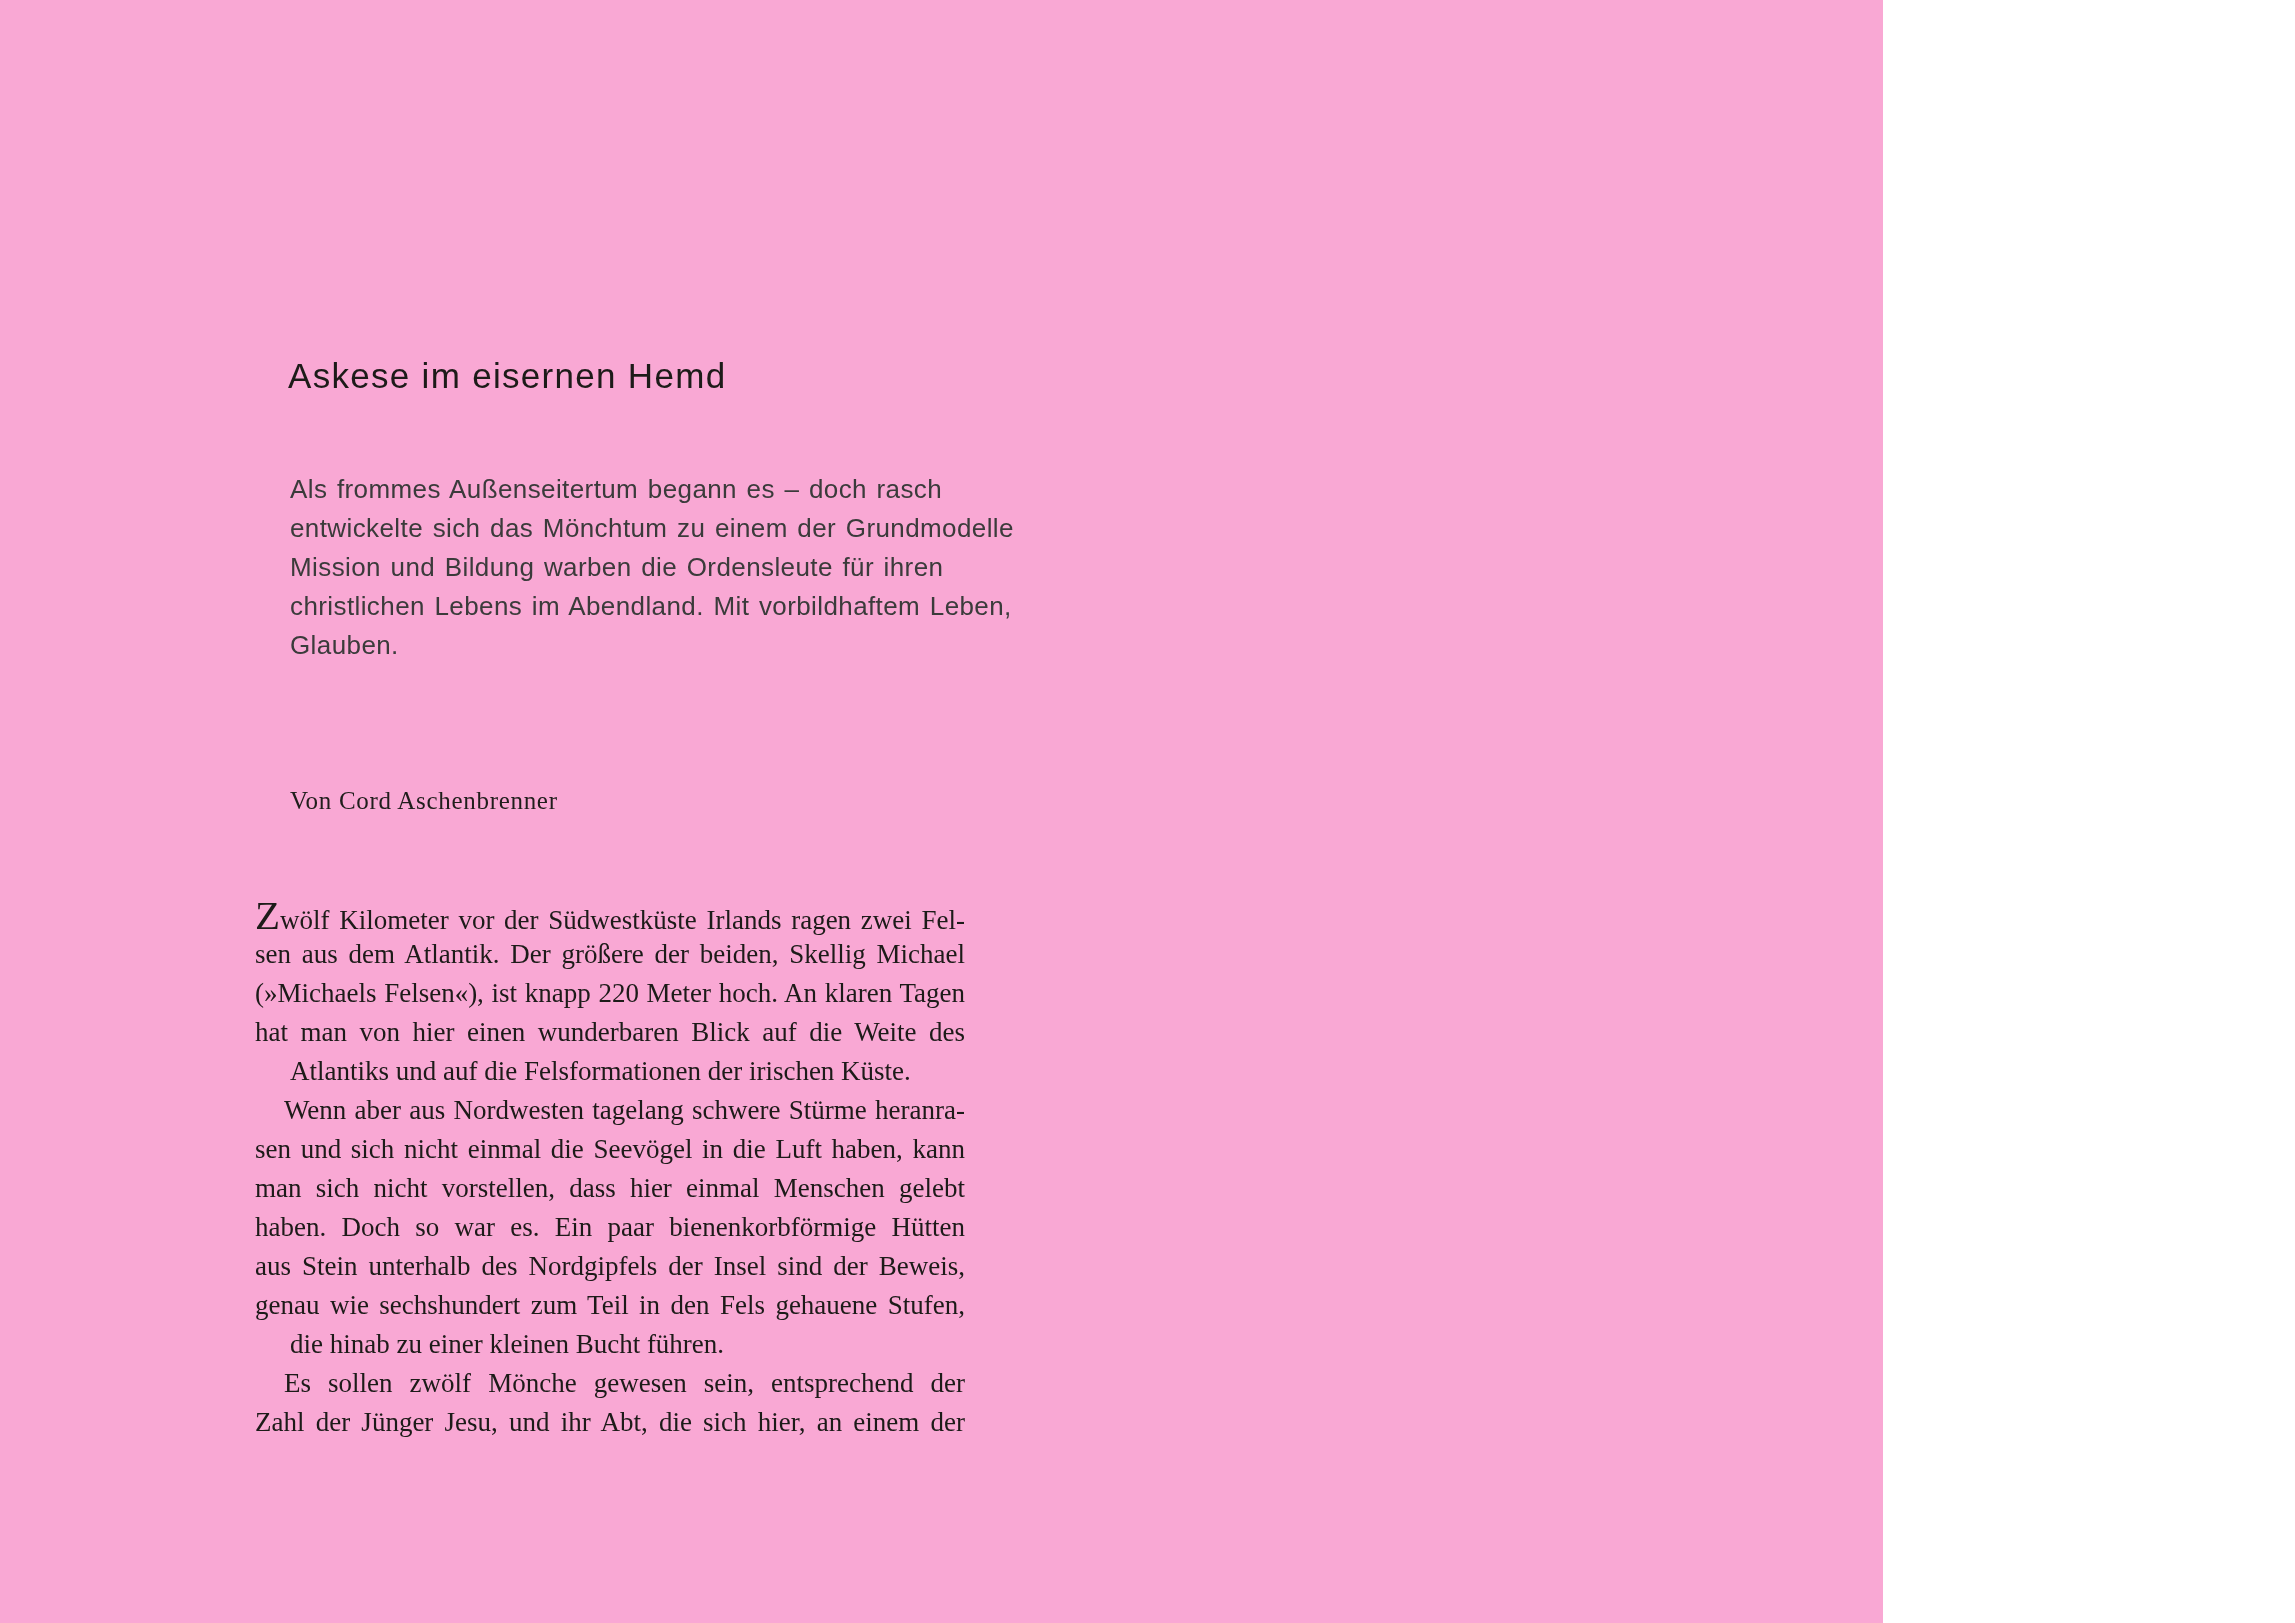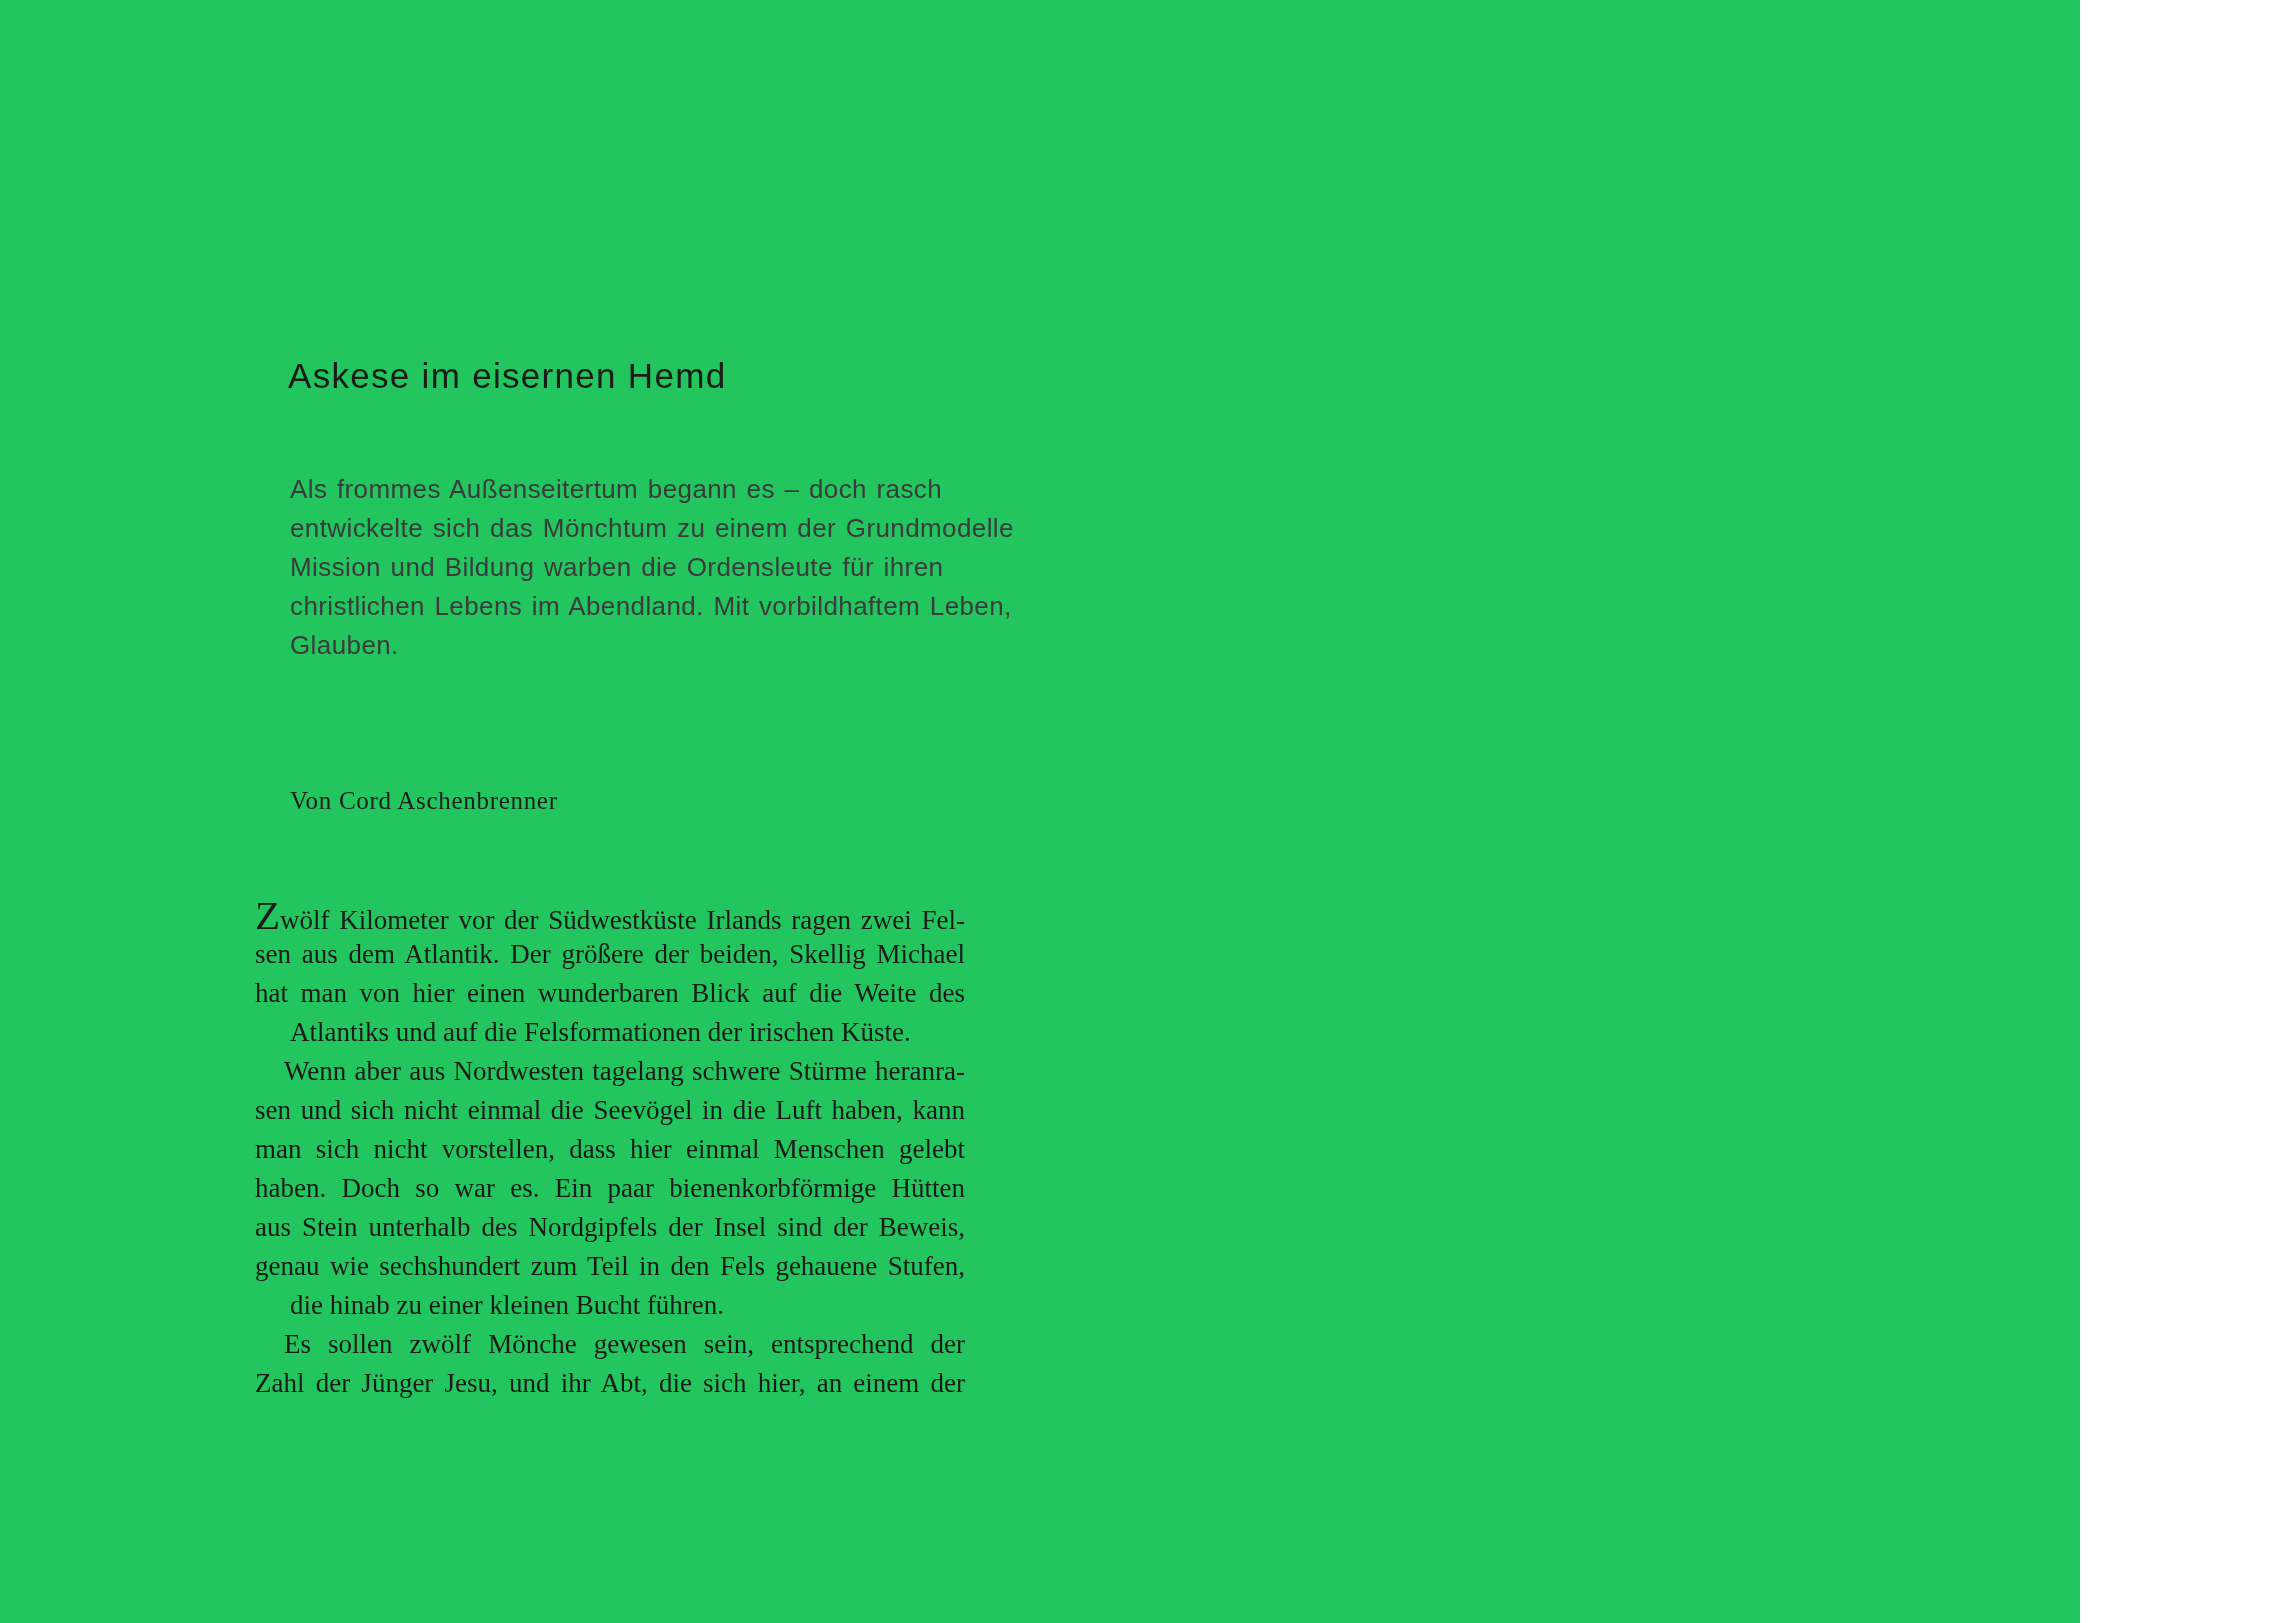--- a/index.html
+++ b/index.html
@@ -3,23 +3,23 @@
 <meta charset="utf-8">
 <title>Askese im eisernen Hemd</title>
 <style>
   html, body {
     margin: 0;
     padding: 0;
     background: #ffffff;
   }
   .spread {
     position: relative;
-    width: 2080px;
+    width: 1883px;
     height: 1623px;
-    background: #22c55e;
+    background: #f9a8d4;
     overflow: hidden;
   }
   .page {
     position: absolute;
     top: 0;
     height: 100%;
   }
   .page-left  { left: 0;      width: 1147px; }
   .page-right { left: 1147px; width: 1148px; }
 
@@ -105,20 +105,21 @@
         <div class="line">Mission und Bildung warben die Ordensleute für ihren</div>
         <div class="line">christlichen Lebens im Abendland. Mit vorbildhaftem Leben,</div>
         <div class="line">Glauben.</div>
       </div>
 
     <div class="byline">Von Cord Aschenbrenner</div>
 
     <div class="body-col" id="left-body">
         <div class="line"><span class="initial">Z</span>wölf Kilometer vor der Südwestküste Irlands ragen zwei Fel-</div>
         <div class="line">sen aus dem Atlantik. Der größere der beiden, Skellig Michael</div>
+        <div class="line">(»Michaels Felsen«), ist knapp 220 Meter hoch. An klaren Tagen</div>
         <div class="line">hat man von hier einen wunderbaren Blick auf die Weite des</div>
         <div class="line para-end">Atlantiks und auf die Felsformationen der irischen Küste.</div>
         <div class="line para-start">Wenn aber aus Nordwesten tagelang schwere Stürme heranra-</div>
         <div class="line">sen und sich nicht einmal die Seevögel in die Luft haben, kann</div>
         <div class="line">man sich nicht vorstellen, dass hier einmal Menschen gelebt</div>
         <div class="line">haben. Doch so war es. Ein paar bienenkorbförmige Hütten</div>
         <div class="line">aus Stein unterhalb des Nordgipfels der Insel sind der Beweis,</div>
         <div class="line">genau wie sechshundert zum Teil in den Fels gehauene Stufen,</div>
         <div class="line para-end">die hinab zu einer kleinen Bucht führen.</div>
         <div class="line para-start">Es sollen zwölf Mönche gewesen sein, entsprechend der</div>

